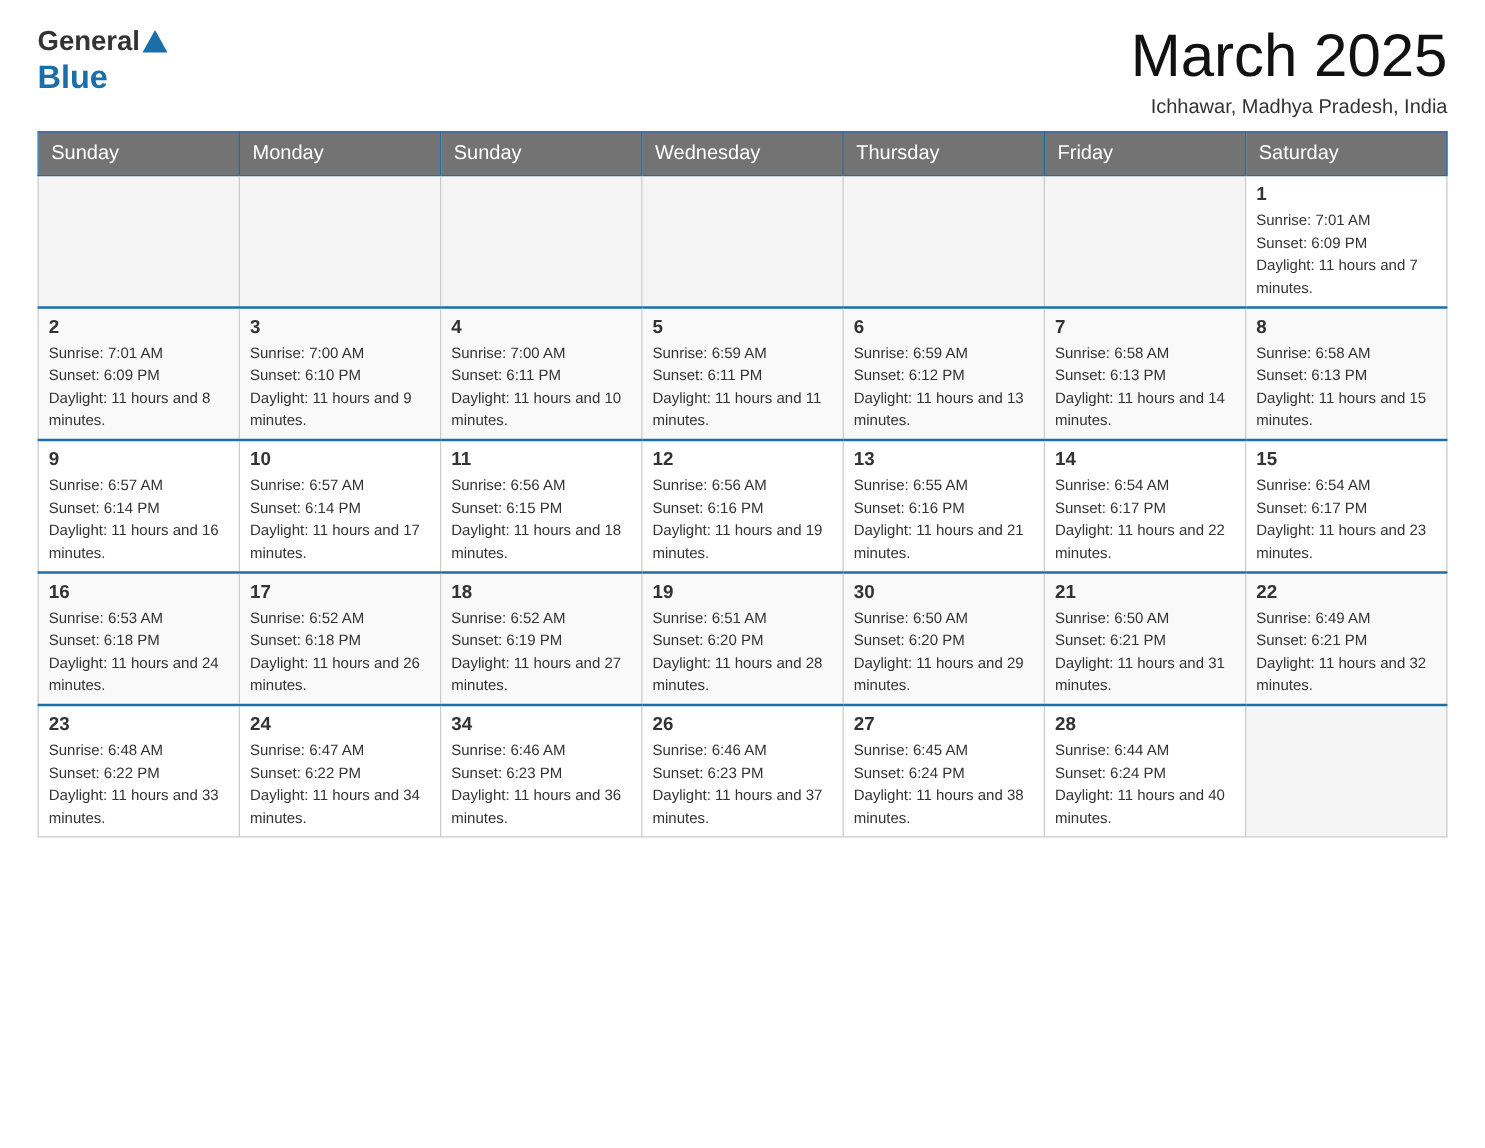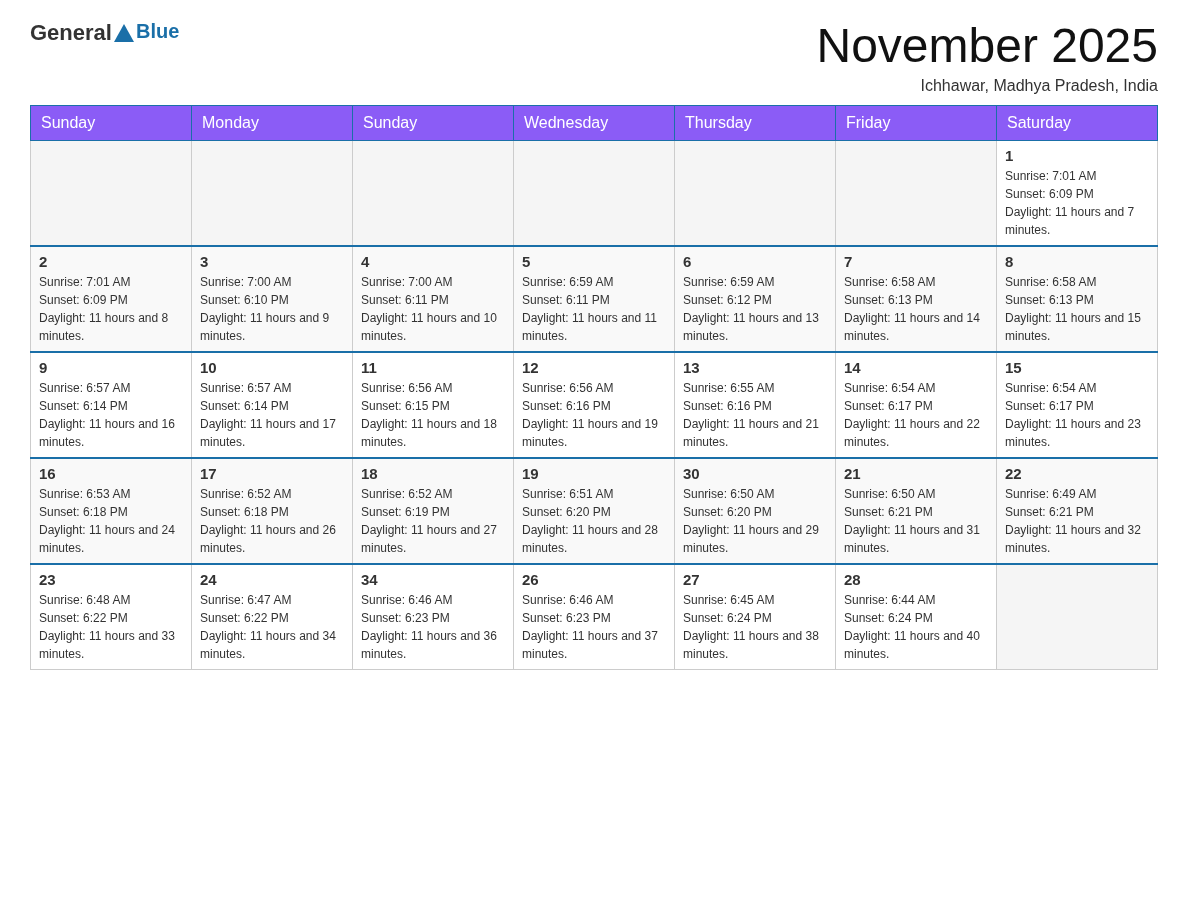--- a/index.html
+++ b/index.html
@@ -11,42 +11,42 @@
       min-height: 918px;
     }
     .header {
       display: flex;
       justify-content: space-between;
       align-items: flex-start;
       margin-bottom: 10px;
     }
     .logo {
       display: flex;
-      flex-direction: row;
+      flex-direction: column;
       align-items: flex-start;
     }
     .logo-text {
       display: flex;
       align-items: center;
       font-size: 22px;
       font-weight: bold;
       color: #333;
     }
     .logo-general { color: #333; }
     .logo-triangle {
       width: 0; height: 0;
       border-left: 10px solid transparent;
       border-right: 10px solid transparent;
       border-bottom: 18px solid #1a6fa8;
       margin: 0 2px;
       display: inline-block;
     }
     .logo-blue {
       color: #1a6fa8;
-      font-size: 20px;
+      font-size: 26px;
       font-weight: bold;
     }
     .title-section {
       text-align: right;
     }
     .month-title {
       font-size: 48px;
       font-weight: normal;
       color: #111;
       line-height: 1.1;
@@ -55,21 +55,21 @@
       font-size: 16px;
       color: #333;
       margin-top: 4px;
     }
     .calendar {
       width: 100%;
       border-collapse: collapse;
       margin-top: 10px;
     }
     .calendar th {
-      background-color: #8b5cf6;
+      background-color: #737373;
       color: #fff;
       font-size: 16px;
       font-weight: normal;
       padding: 8px 10px;
       text-align: left;
       border: 1px solid #1a6fa8;
     }
     .calendar td {
       vertical-align: top;
       padding: 6px 8px;
@@ -109,21 +109,21 @@
 
 <div class="header">
   <div class="logo">
     <div class="logo-text">
         <span class="logo-general">General</span>
         <span class="logo-triangle"></span>
       </div>
     <div class="logo-blue">Blue</div>
   </div>
   <div class="title-section">
-    <div class="month-title">November 2025</div>
+    <div class="month-title">March 2025</div>
     <div class="location">Ichhawar, Madhya Pradesh, India</div>
   </div>
 </div>
 
 <table class="calendar">
   <thead>
     <tr>
     <th>Sunday</th>
         <th>Monday</th>
         <th>Sunday</th>

